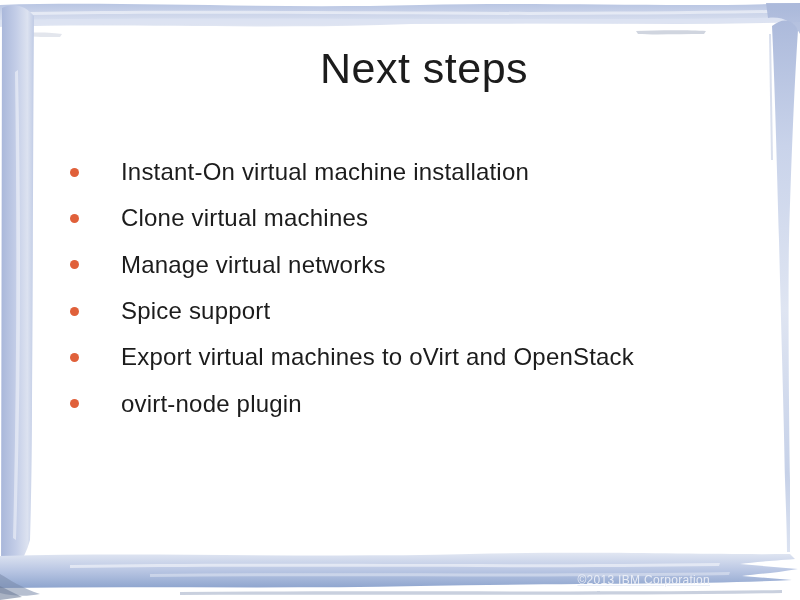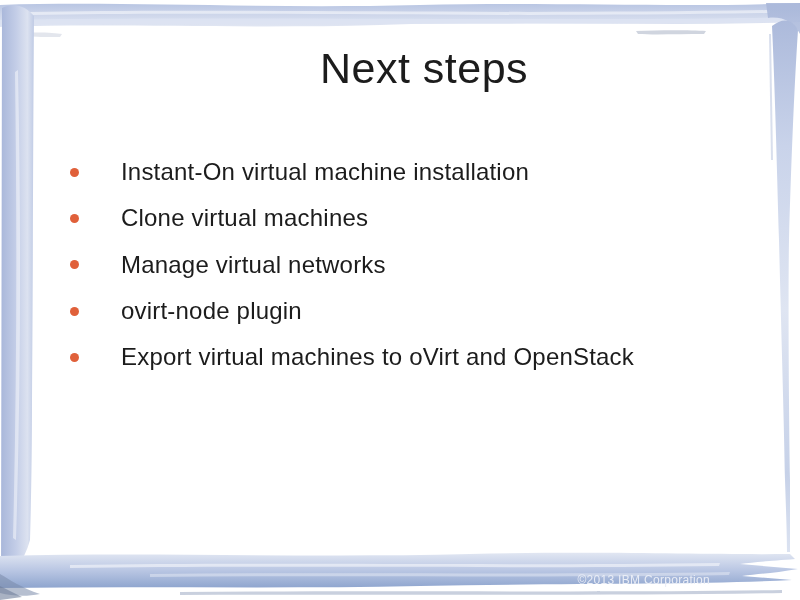--- a/index.html
+++ b/index.html
@@ -69,20 +69,21 @@
     color: var(--text, #1c1c1c);
   }
   .footer {
     position: absolute;
     right: 90px;
     bottom: 13px;
     z-index: 3;
     font-size: 12px;
     letter-spacing: 0.3px;
     color: var(--footer, #e9edf6);
+    text-decoration: underline;
   }
 </style>
 </head>
 <body>
 
 <div class="slide">
 
   <svg class="frame" width="800" height="600" viewBox="0 0 800 600" aria-hidden="true">
     <defs>
       <linearGradient id="gTop" x1="0" y1="0" x2="0" y2="1">
@@ -142,24 +143,28 @@
         <li class="bullet-item">
           <span class="dot"></span>
           <span class="bullet-text">Clone virtual machines</span>
         </li>
         <li class="bullet-item">
           <span class="dot"></span>
           <span class="bullet-text">Manage virtual networks</span>
         </li>
         <li class="bullet-item">
           <span class="dot"></span>
-          <span class="bullet-text">ovirt-node plugin</span>
+          <span class="bullet-text">Spice support</span>
         </li>
         <li class="bullet-item">
           <span class="dot"></span>
           <span class="bullet-text">Export virtual machines to oVirt and OpenStack</span>
+        </li>
+        <li class="bullet-item">
+          <span class="dot"></span>
+          <span class="bullet-text">ovirt-node plugin</span>
         </li>
       </ul>
 
     <div class="footer">©2013 IBM Corporation</div>
   </div>
 
 </div>
 
 </body></html>

